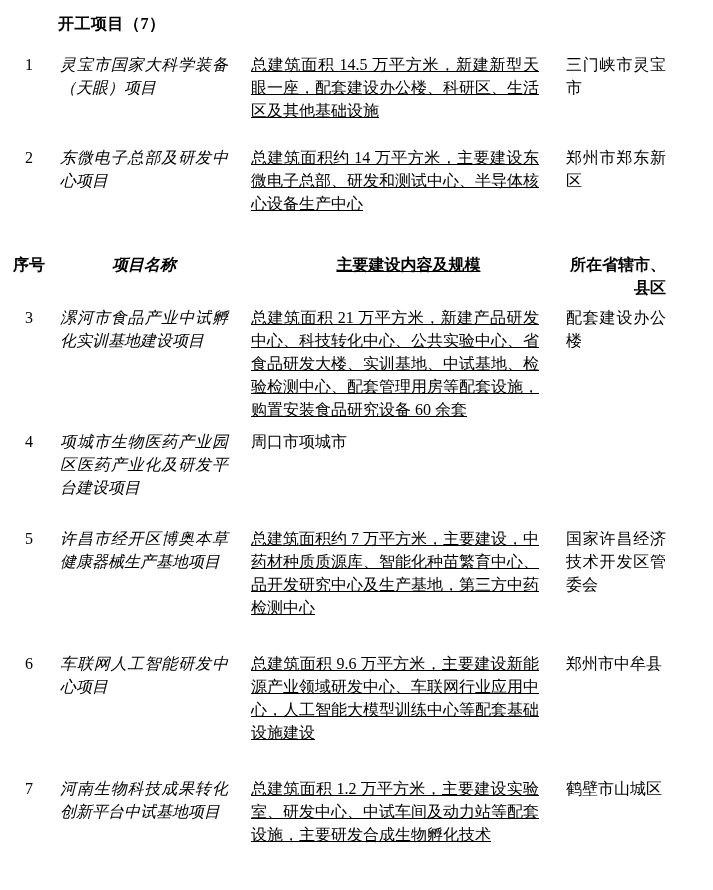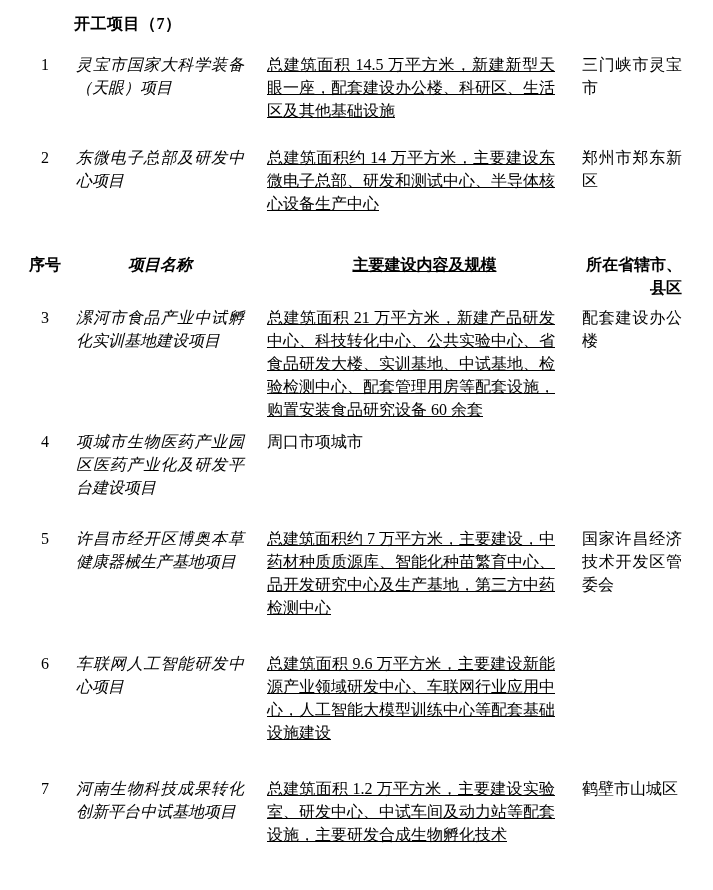--- a/index.html
+++ b/index.html
@@ -9,21 +9,21 @@
   }
   body {
     width: 713px;
     height: 890px;
     color: #000000;
     font-family: "Liberation Serif", "DejaVu Serif", serif;
     font-size: 16px;
     overflow: hidden;
   }
   .doc {
-    padding: 12px 0 0 24px;
+    padding: 12px 0 0 8px;
     box-sizing: border-box;
     width: 713px;
   }
   .section-heading {
     margin: 0 0 18px 50px;
     font-weight: bold;
     line-height: 23px;
     letter-spacing: 0.5px;
   }
   .row {
@@ -122,20 +122,21 @@
     <div class="cell serial">5</div>
     <div class="cell name">许昌市经开区博奥本草健康器械生产基地项目</div>
     <div class="cell desc">总建筑面积约 7 万平方米，主要建设，中药材种质质源库、智能化种苗繁育中心、品开发研究中心及生产基地，第三方中药检测中心</div>
     <div class="cell loc">国家许昌经济技术开发区管委会</div>
   </div>
 
   <div class="row mb-r6">
     <div class="cell serial">6</div>
     <div class="cell name">车联网人工智能研发中心项目</div>
     <div class="cell desc">总建筑面积 9.6 万平方米，主要建设新能源产业领域研发中心、车联网行业应用中心，人工智能大模型训练中心等配套基础设施建设</div>
+    <div class="cell loc">郑州市中牟县</div>
   </div>
 
   <div class="row mb-r7">
     <div class="cell serial">7</div>
     <div class="cell name">河南生物科技成果转化创新平台中试基地项目</div>
     <div class="cell desc">总建筑面积 1.2 万平方米，主要建设实验室、研发中心、中试车间及动力站等配套设施，主要研发合成生物孵化技术</div>
     <div class="cell loc">鹤壁市山城区</div>
   </div>
 
 </div>

